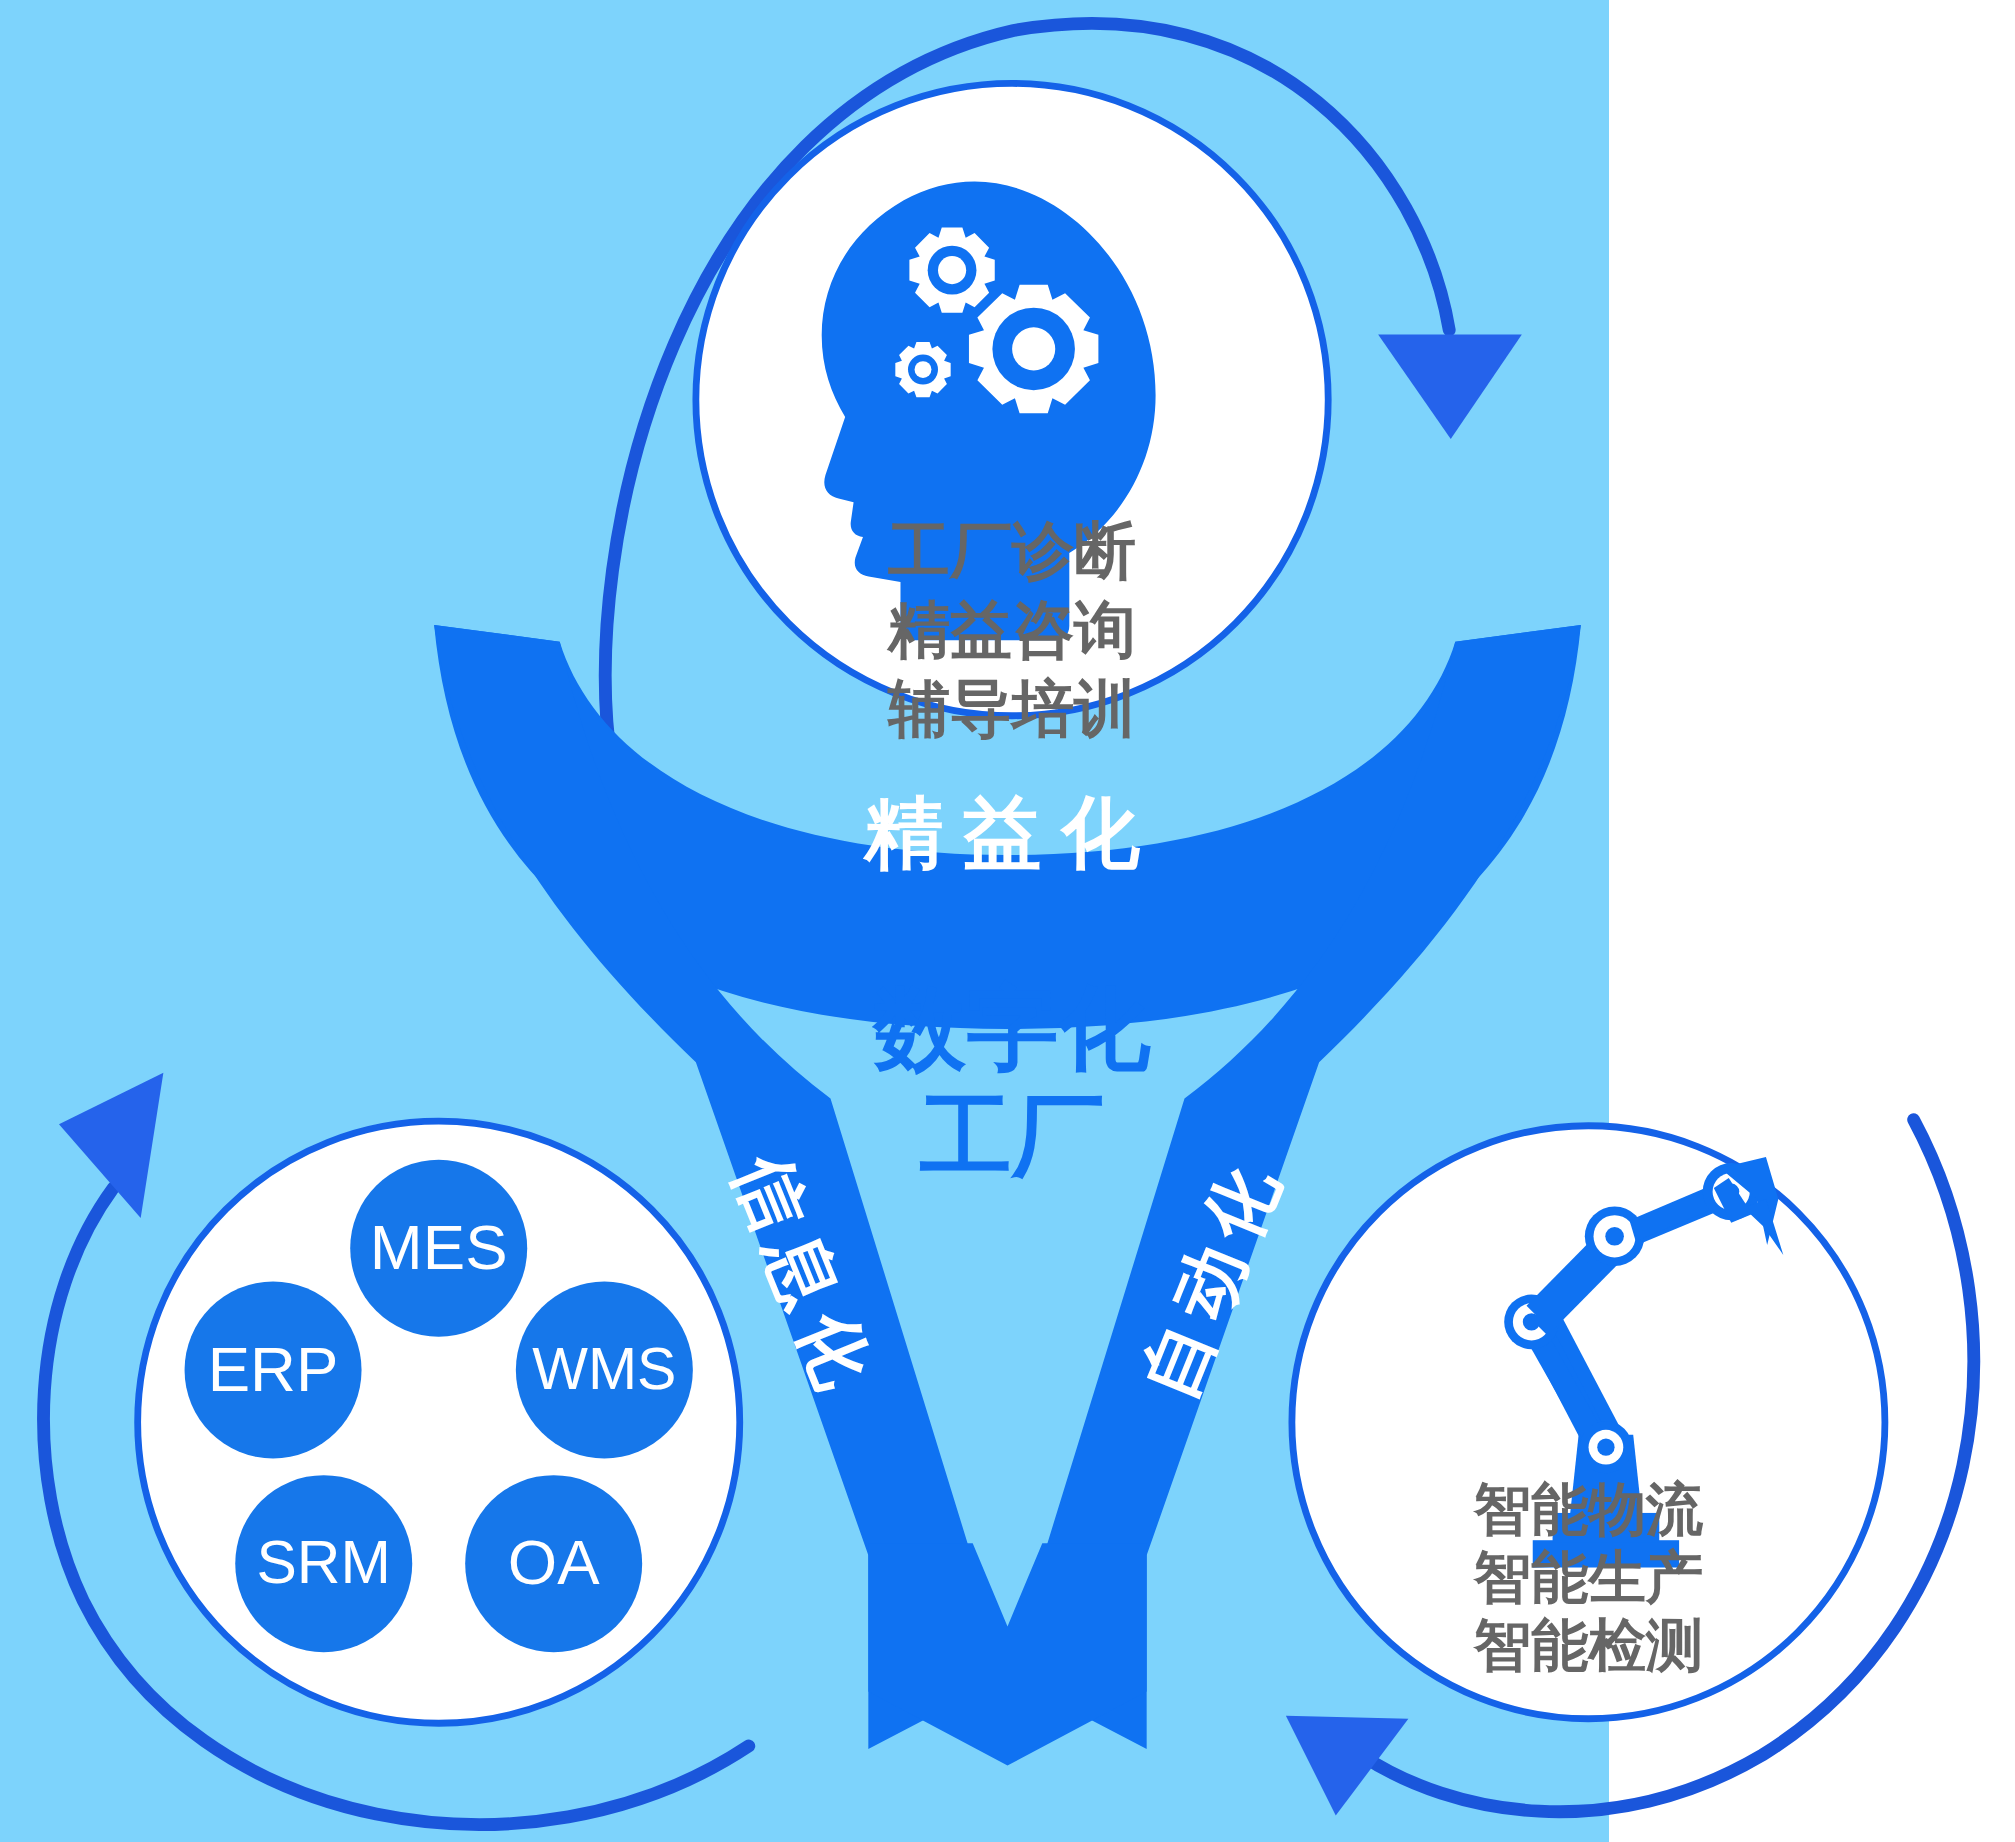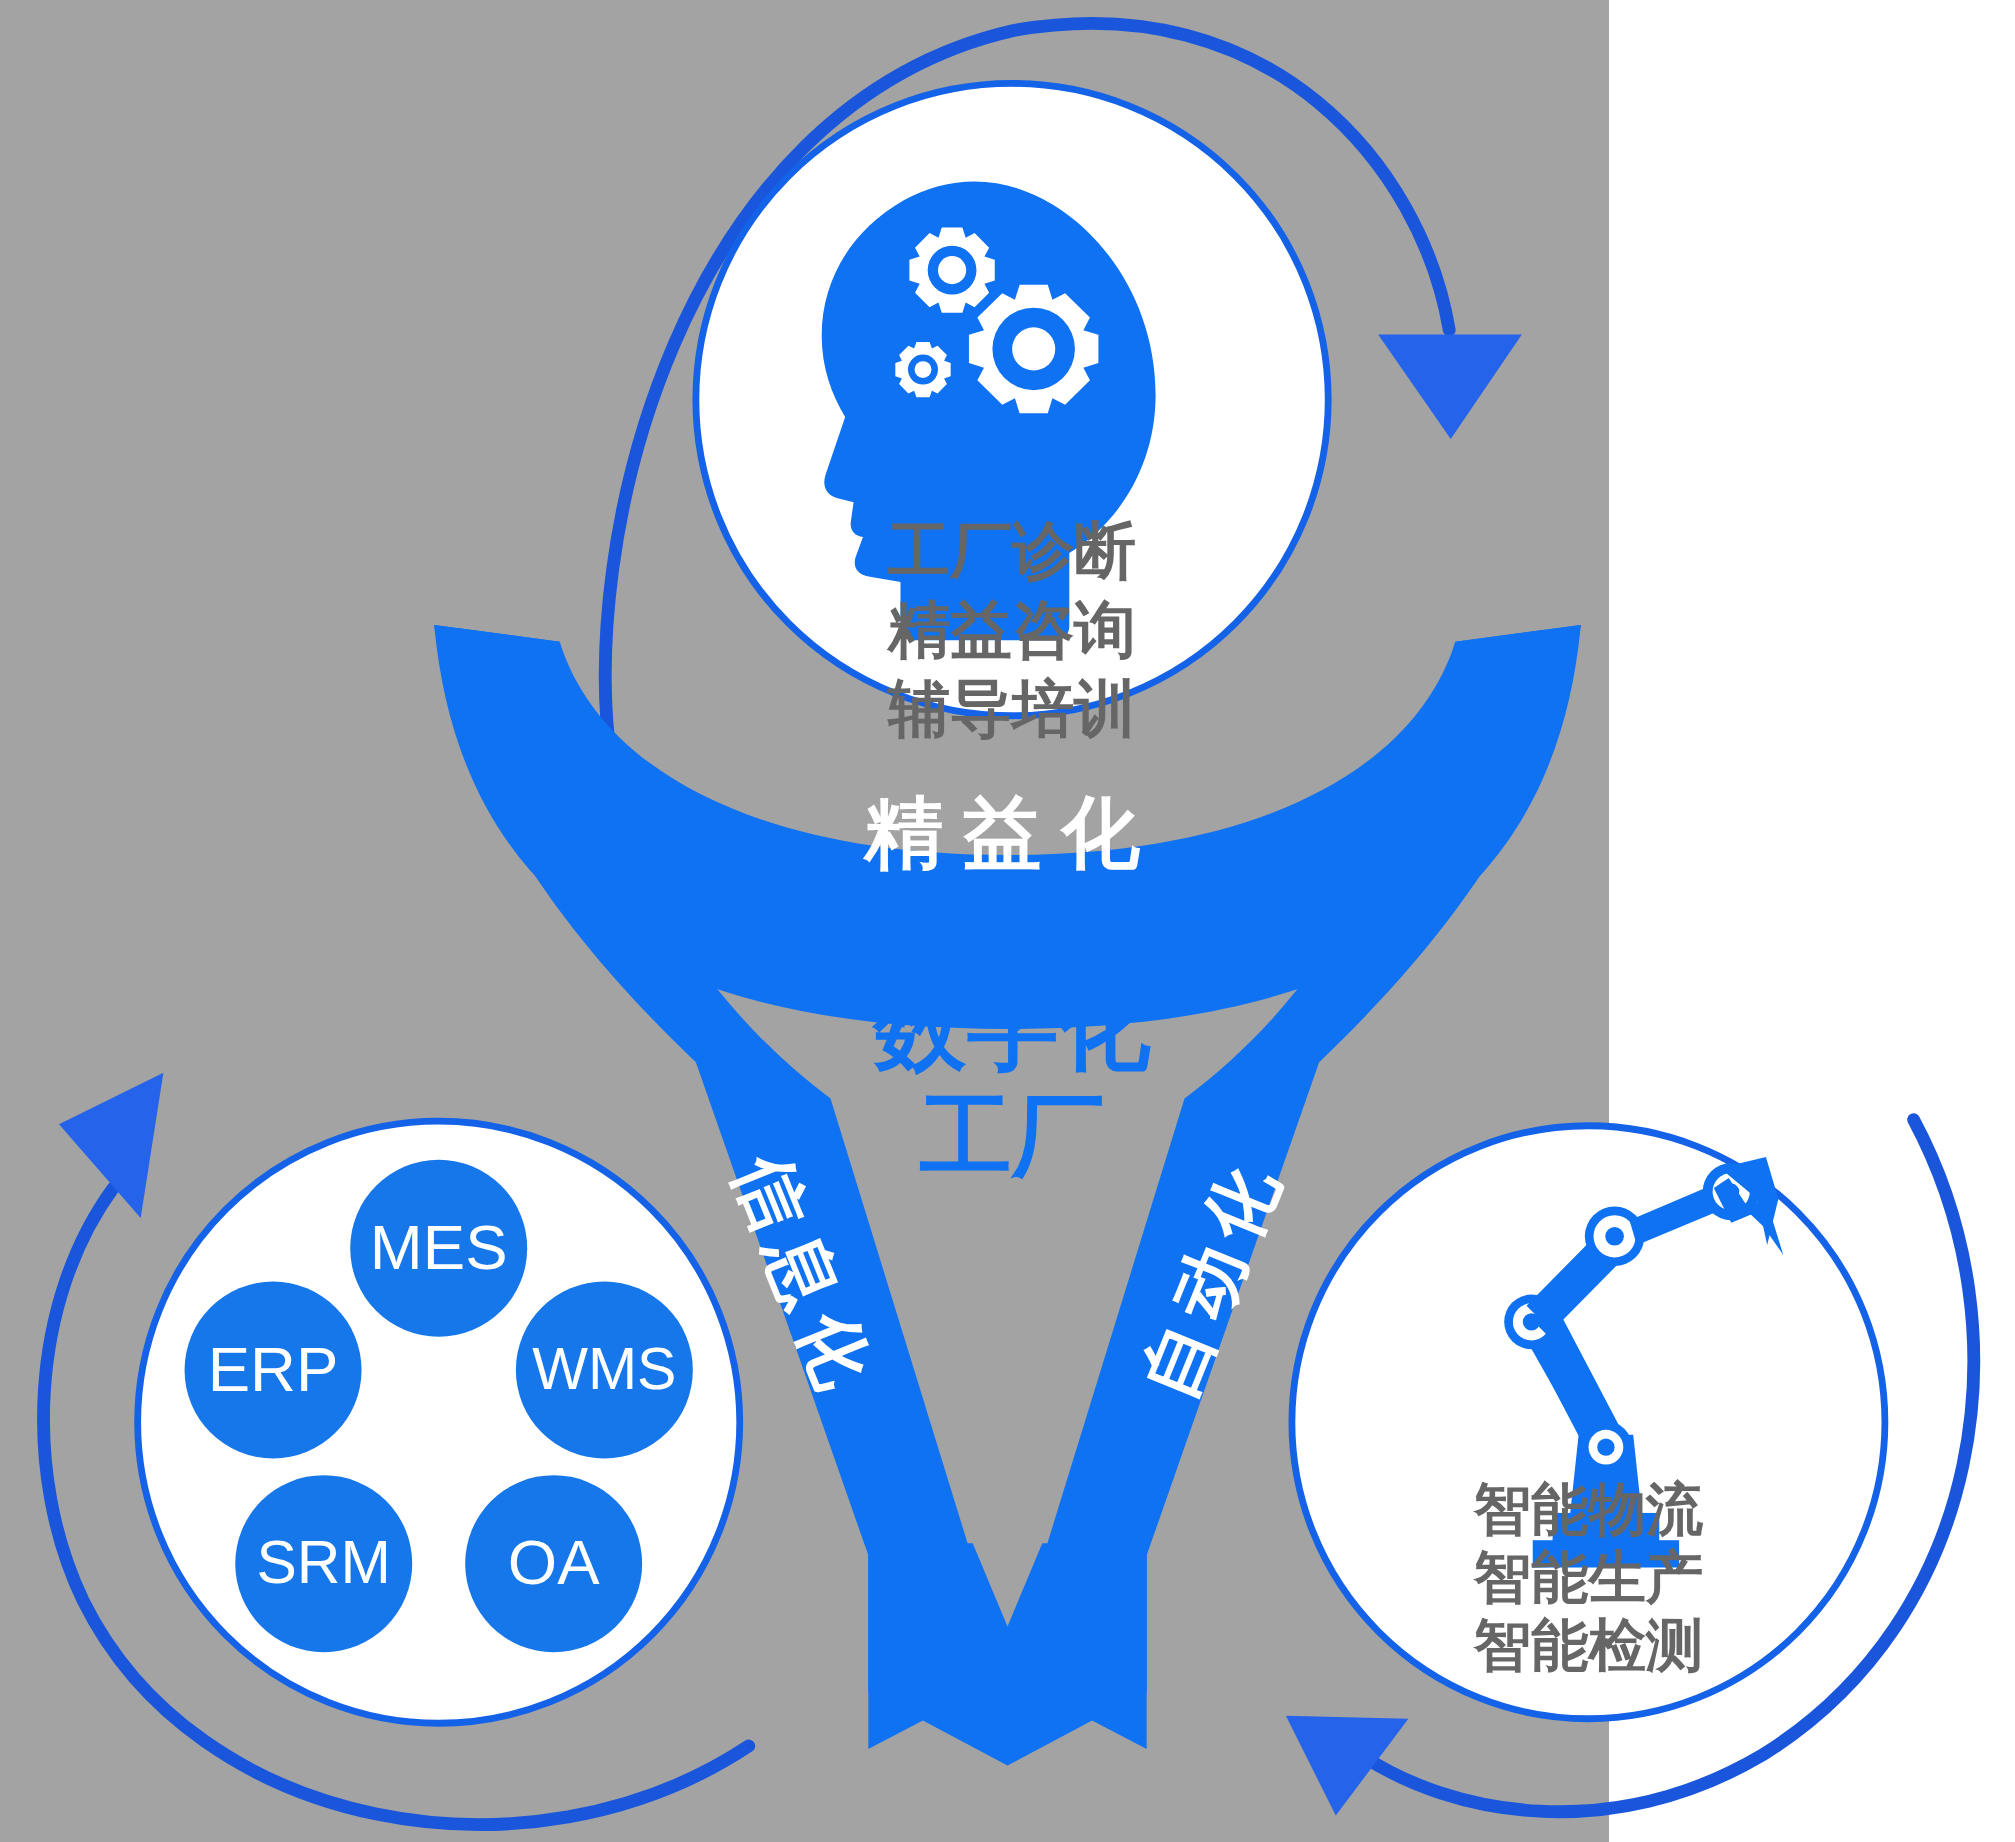--- a/index.html
+++ b/index.html
@@ -10,21 +10,21 @@
   body {
     width: 2015px;
     height: 1843px;
     font-family: "Liberation Sans", "DejaVu Sans", sans-serif;
     overflow: hidden;
   }
   #stage {
     position: relative;
     width: 1609px;
     height: 1843px;
-    background: #a3a3a3;
+    background: #7dd3fc;
   }
   #diagram {
     position: absolute;
     left: 0;
     top: 0;
     width: 2015px;
     height: 1843px;
   }
   .cjk {
     font-family: "DejaVu Sans", "Liberation Sans", sans-serif;

